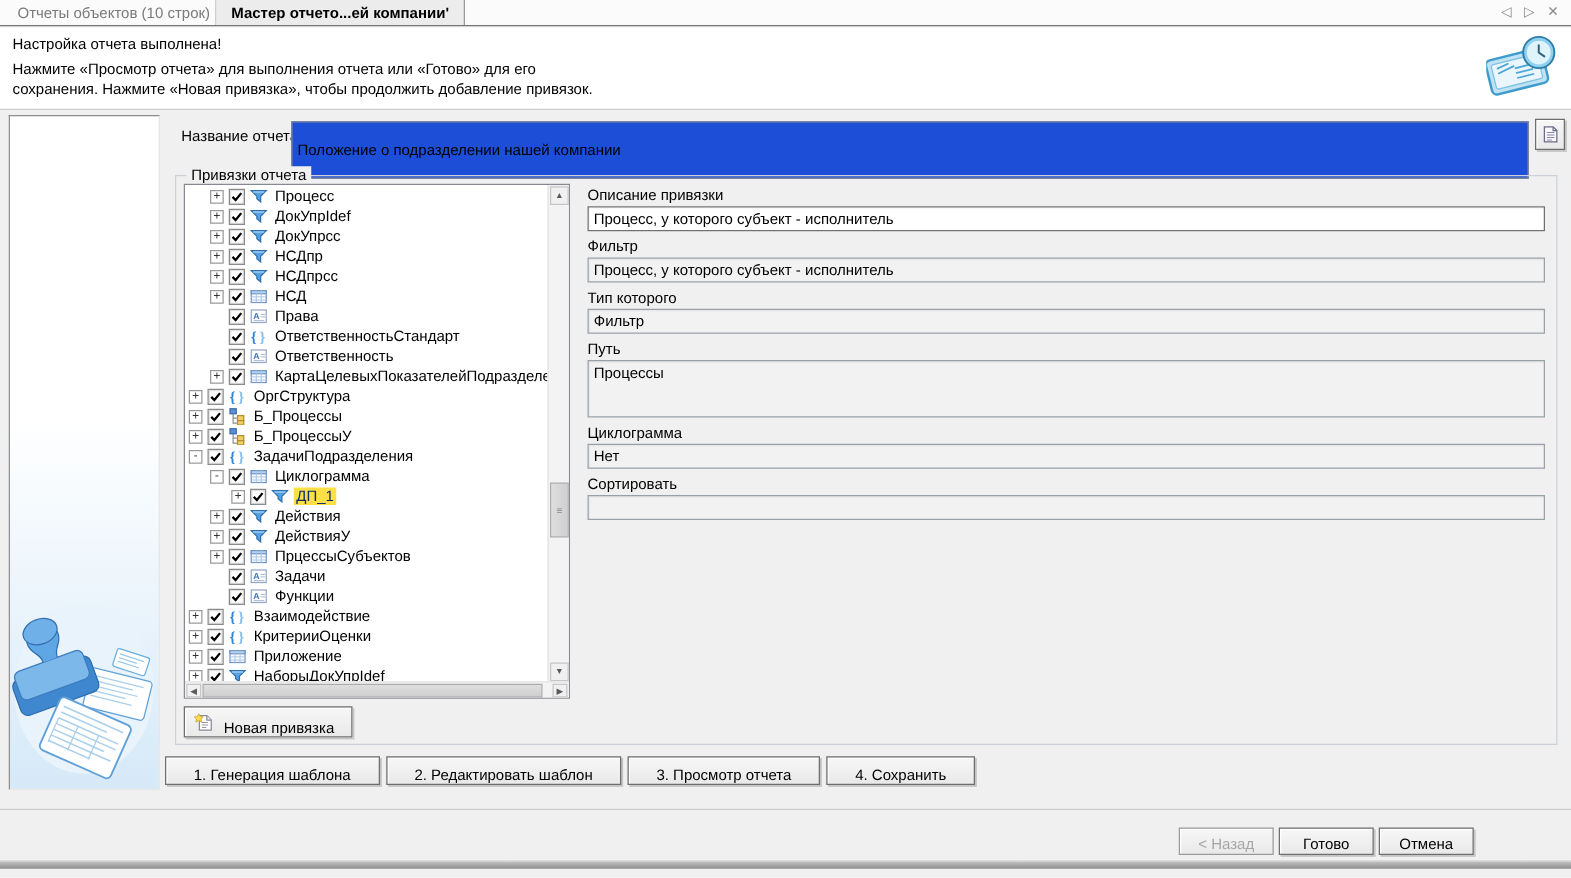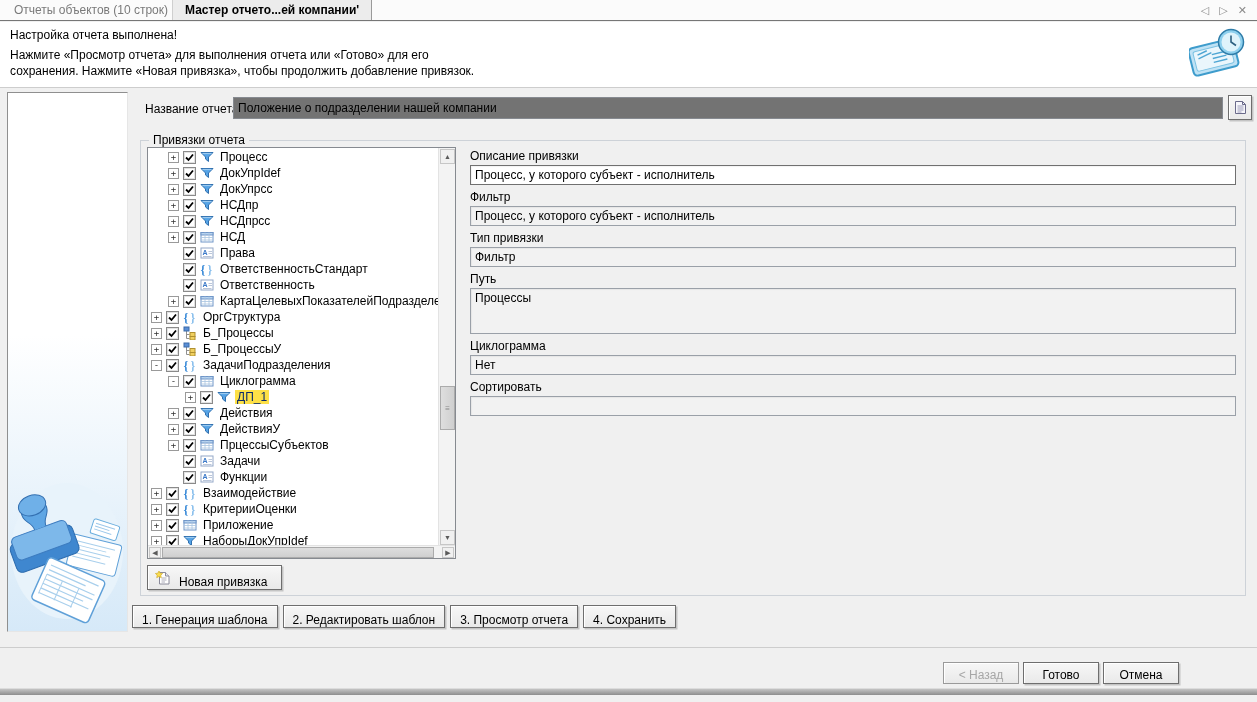--- a/index.html
+++ b/index.html
@@ -25,22 +25,22 @@
 
   
   .left-panel{position:absolute;left:7px;top:92px;width:121px;height:540px;
     background:linear-gradient(180deg,#ffffff 0%,#ffffff 45%,#eef6fc 68%,#d6e9f8 100%);
     border:1px solid;border-color:#8f8f8f #e6e6e6 #e6e6e6 #8f8f8f;box-sizing:border-box;}
   .stamp{position:absolute;left:1px;bottom:2px;}
 
   
   .name-label{position:absolute;left:145px;top:102px;}
   .name-input{position:absolute;left:233px;top:97px;width:980px;height:18px;
-    border:1px solid #868a90;background:#737373;font-family:"Liberation Sans",sans-serif;
-    font-size:12px;padding:1px 4px;}
+    border:1px solid #868a90;background:#1d4ed8;font-family:"Liberation Sans",sans-serif;
+    font-size:12px;padding:13px 4px;}
   .name-btn{position:absolute;left:1228px;top:95px;width:24px;height:25px;display:flex;
     align-items:center;justify-content:center;}
 
   
   .btn{background:linear-gradient(180deg,#f7f7f7,#e9e9e9);border:1px solid #6e6e6e;
     box-shadow:inset 1px 1px 0 #fff,1.5px 1.5px 0 rgba(0,0,0,.18);
     font-family:"Liberation Sans",sans-serif;font-size:12px;color:#000;cursor:default;
     display:inline-flex;align-items:flex-end;justify-content:center;box-sizing:border-box;}
   .btn.disabled{color:#a6a6a6;border-color:#9a9a9a;box-shadow:inset 1px 1px 0 #fff;}
 
@@ -79,21 +79,21 @@
   .flabel{margin:5px 0 2px;height:14px;}
   .flabel:first-child{margin-top:2px;}
   .fbox{height:16px;line-height:16px;background:#f2f2f2;border:1px solid #9aa0a8;
     padding:1px 4px;overflow:hidden;box-shadow:inset 1px 1px 1px rgba(0,0,0,.05);}
   .fbox.editable{background:#fff;border-color:#707070;}
   .fbox.multi{height:42px;}
 
   .new-binding{position:absolute;left:147px;top:565px;height:25px;padding:0 14px 0 7px;gap:7px;}
 
   .wizard{position:absolute;left:132px;top:605px;display:flex;gap:5px;}
-  .wbtn{height:23px;padding:0 9px;}
+  .wbtn{height:23px;padding:0 22px;}
 
   
   .footer-sep{position:absolute;left:0;top:647px;width:1257px;height:0;border-top:1px solid #cdcdcd;}
   .fbtn{position:absolute;top:662px;width:76px;height:22px;}
   .btn-back{left:943px;}
   .btn-finish{left:1023px;}
   .btn-cancel{left:1103px;}
   .bottom-strip{position:absolute;left:0;top:688px;width:1257px;height:7px;
     background:linear-gradient(180deg,#c4c4c4,#8d8d8d);border-top:1px solid #dcdcdc;box-sizing:border-box;}
 </style>
@@ -524,21 +524,21 @@
       <div class="hthumb"></div>
       <div class="sarrow" style="right:1px;top:1px;width:12px;height:11px">▶</div>
     </div>
   </div>
 
   <div class="details">
       <div class="flabel">Описание привязки</div>
       <div class="fbox editable">Процесс, у которого субъект - исполнитель</div>
       <div class="flabel">Фильтр</div>
       <div class="fbox">Процесс, у которого субъект - исполнитель</div>
-      <div class="flabel">Тип привязки</div>
+      <div class="flabel">Тип которого</div>
       <div class="fbox">Фильтр</div>
       <div class="flabel">Путь</div>
       <div class="fbox multi">Процессы</div>
       <div class="flabel">Циклограмма</div>
       <div class="fbox">Нет</div>
       <div class="flabel">Сортировать</div>
       <div class="fbox"></div>
     </div>
 
   <button class="btn new-binding">

